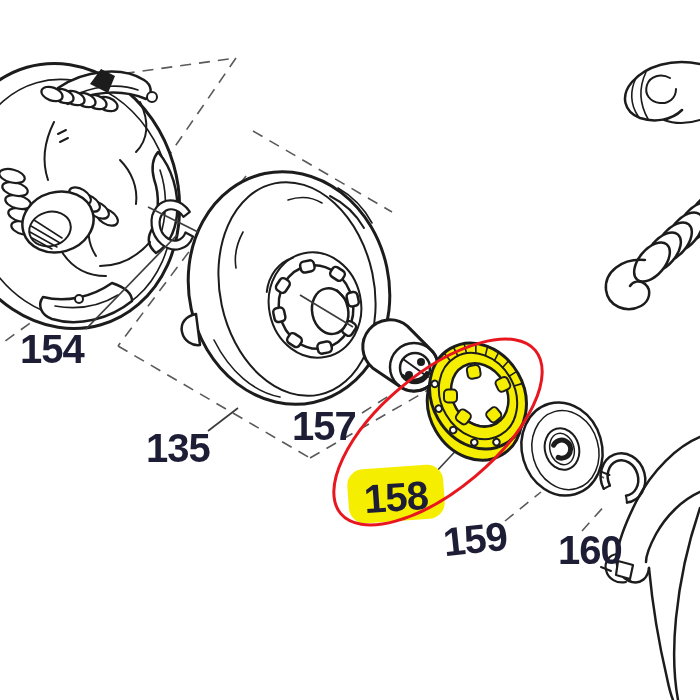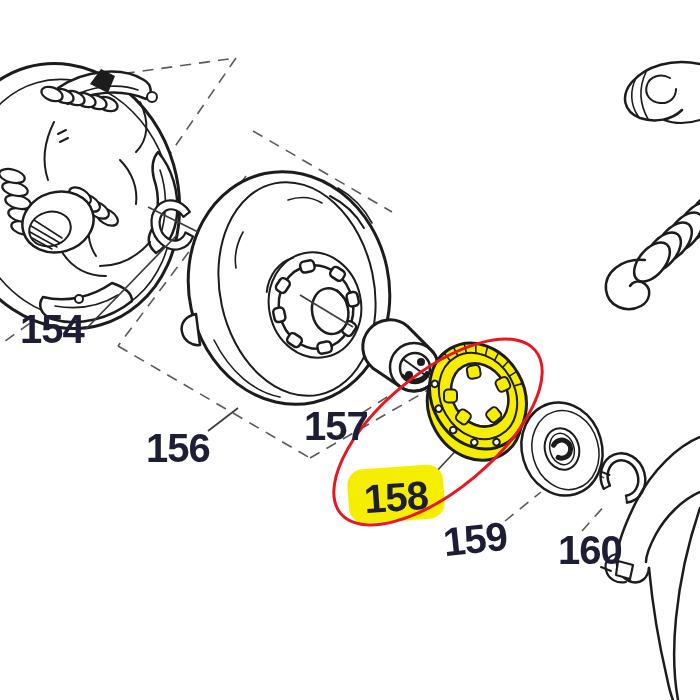--- a/index.html
+++ b/index.html
@@ -10,23 +10,23 @@
     --highlight-outline:#e8171f;
     --leader:#3c3c3c;
     --dash:#5a5a5a;
   }
   html,body{margin:0;padding:0;background:#fff;}
   .stage{position:relative;width:700px;height:700px;background:var(--background);
          overflow:hidden;font-family:"Liberation Sans",sans-serif;}
   .stage svg{position:absolute;left:0;top:0;}
   .part-label{position:absolute;font-weight:bold;font-size:40px;line-height:1;
               letter-spacing:-1px;color:var(--label-text);cursor:pointer;user-select:none;}
-  .lbl-154{left:20px;top:309px;}
+  .lbl-154{left:20px;top:329px;}
   .lbl-156{left:146px;top:428px;}
-  .lbl-157{left:304px;top:406px;}
+  .lbl-157{left:292px;top:406px;}
   .lbl-158{left:364px;top:477px;transform:rotate(-4deg);}
   .lbl-159{left:443px;top:519px;transform:rotate(-6deg);}
   .lbl-160{left:514px;top:530px;margin-left:44px;}
   
   .k{stroke:var(--line);fill:none;stroke-linecap:round;stroke-linejoin:round;}
   .wf{fill:#ffffff;}
   .yf{fill:var(--highlight-fill);}
   .df{fill:var(--line);}
   .w1{stroke-width:1.5;} .w16{stroke-width:1.6;} .w2{stroke-width:2;}
   .w22{stroke-width:2.2;} .w25{stroke-width:2.5;} .w3{stroke-width:3;}
@@ -269,18 +269,18 @@
     <path class="k w25" d="M 700 508 C 689 540 680 578 676 618 C 673 648 674 678 678 700"></path>
     <path class="k w2" d="M 601 567 L 611 571"></path>
   </g>
 
   <rect x="348" y="467" width="96" height="54" rx="16" transform="rotate(-4 396 494)" fill="var(--highlight-fill)"></rect>
 
   <ellipse class="red" cx="438" cy="432" rx="127" ry="58" transform="rotate(-40 438 432)"></ellipse>
 </svg>
 
   <div class="part-label lbl-154">154</div>
-  <div class="part-label lbl-156">156</div>
+  <div class="part-label lbl-156">135</div>
   <div class="part-label lbl-157">157</div>
   <div class="part-label lbl-158">158</div>
   <div class="part-label lbl-159">159</div>
   <div class="part-label lbl-160">160</div>
 </div>
 
 </body></html>

